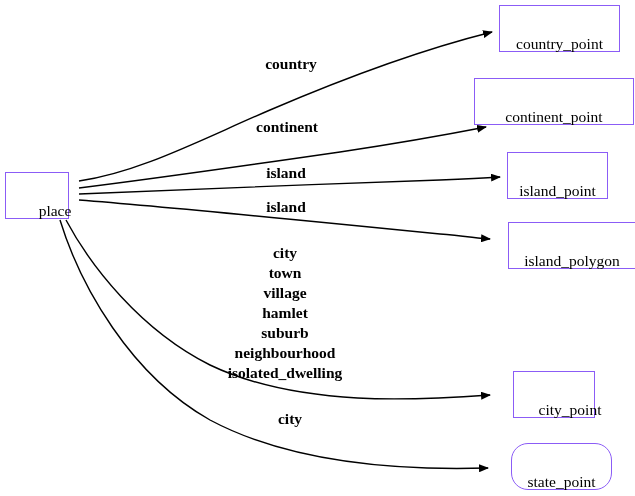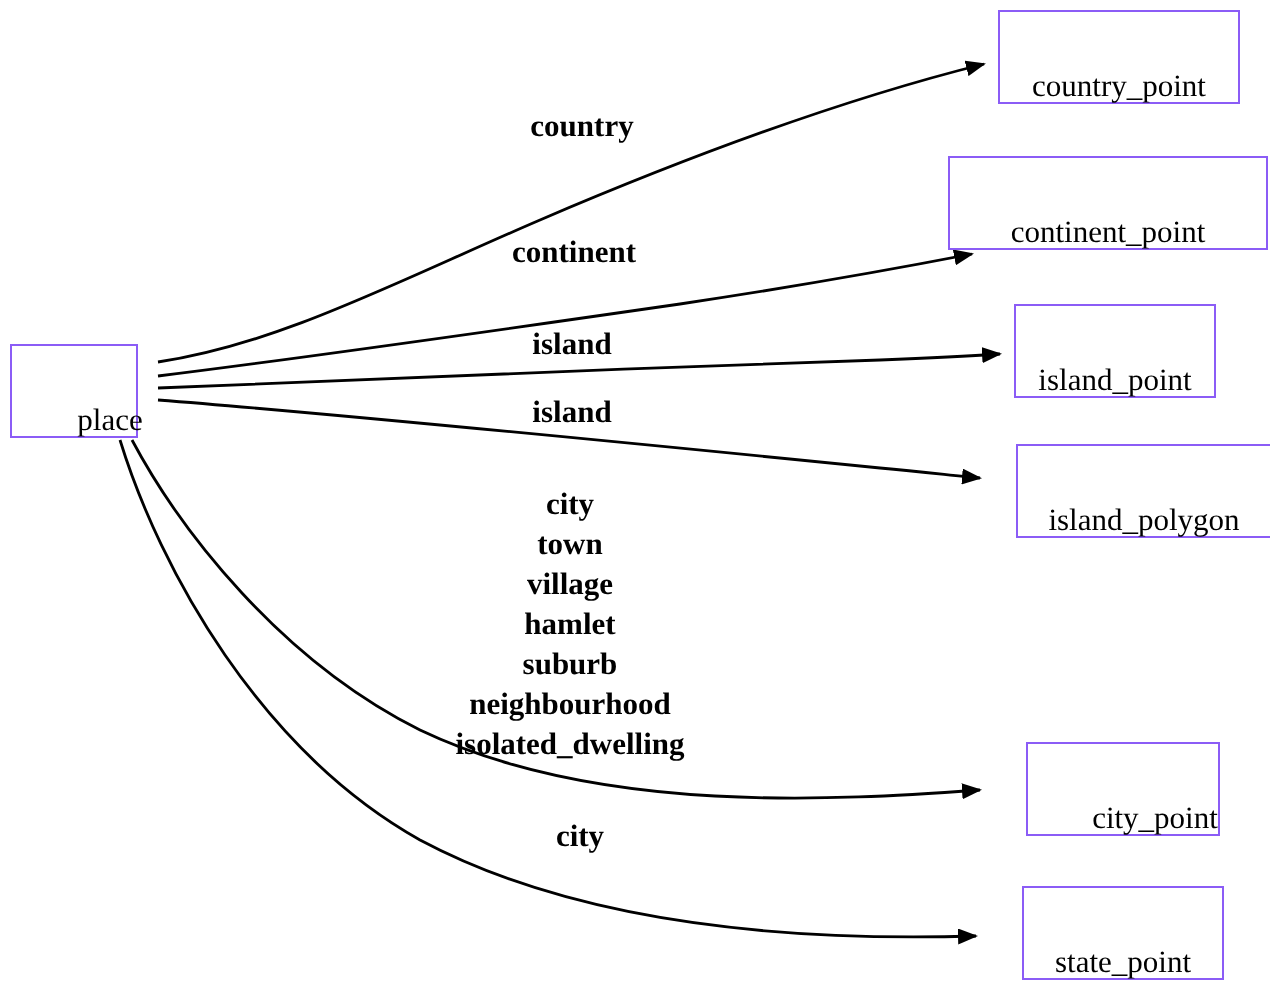--- a/index.html
+++ b/index.html
@@ -79,24 +79,24 @@
   </div>
   <div class="node-box" style="left: 474px; top: 78px; width: 160px; height: 47px;">
     <span>continent_point</span>
   </div>
   <div class="node-box" style="left: 507px; top: 152px; width: 101px; height: 47px;">
     <span>island_point</span>
   </div>
   <div class="node-box" style="left: 508px; top: 222px; width: 128px; height: 47px;">
     <span>island_polygon</span>
   </div>
-  <div class="node-box" style="left: 513px; top: 371px; width: 97px; height: 47px; padding-left: 32px;">
+  <div class="node-box" style="left: 513px; top: 371px; width: 82px; height: 47px; padding-left: 32px;">
     <span>city_point</span>
   </div>
-  <div class="node-box" style="left: 511px; top: 443px; width: 101px; height: 47px;">
+  <div class="node-box" style="left: 511px; top: 443px; width: 101px; height: 47px; border-radius: 17px;">
     <span>state_point</span>
   </div>
 
   <div class="edge-label" style="left: 291px; top: 54px;">country</div>
   <div class="edge-label" style="left: 287px; top: 117px; text-align: right;">continent</div>
   <div class="edge-label" style="left: 286px; top: 163px;">island</div>
   <div class="edge-label" style="left: 286px; top: 197px;">island</div>
   <div class="edge-label multiline" style="left: 285px; top: 233px; margin-top: 10px;">city
 town
 village

